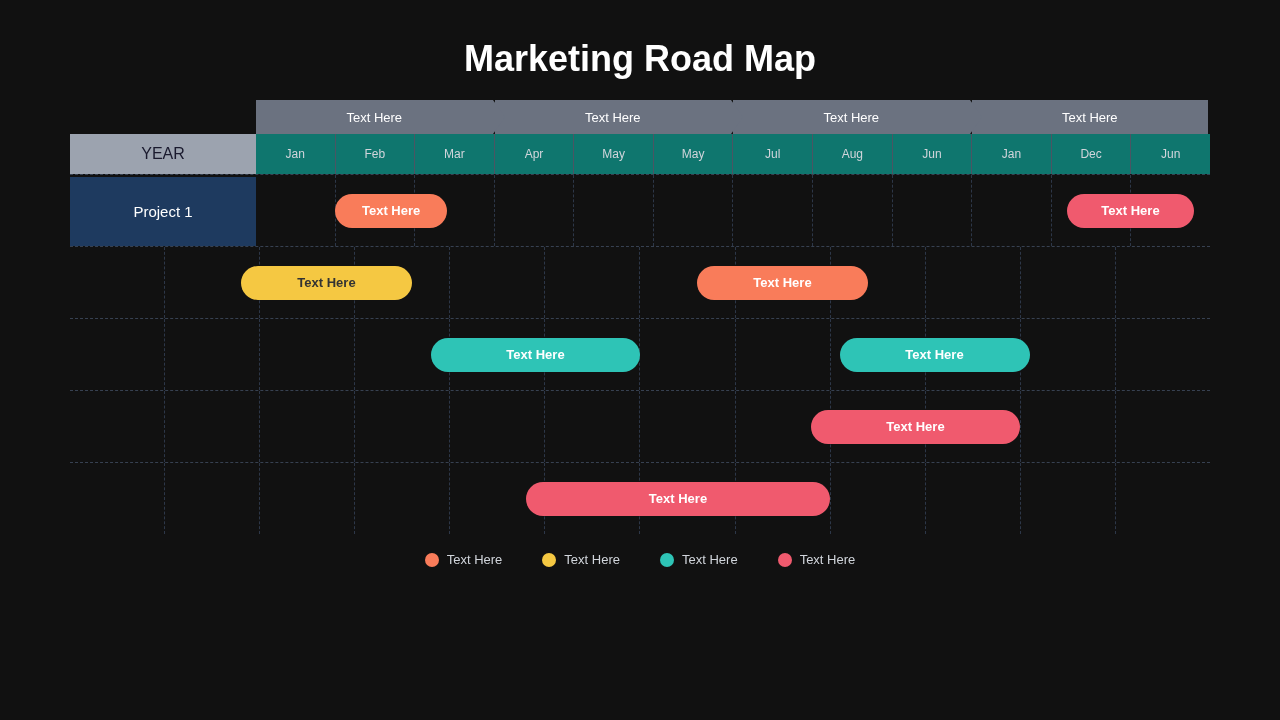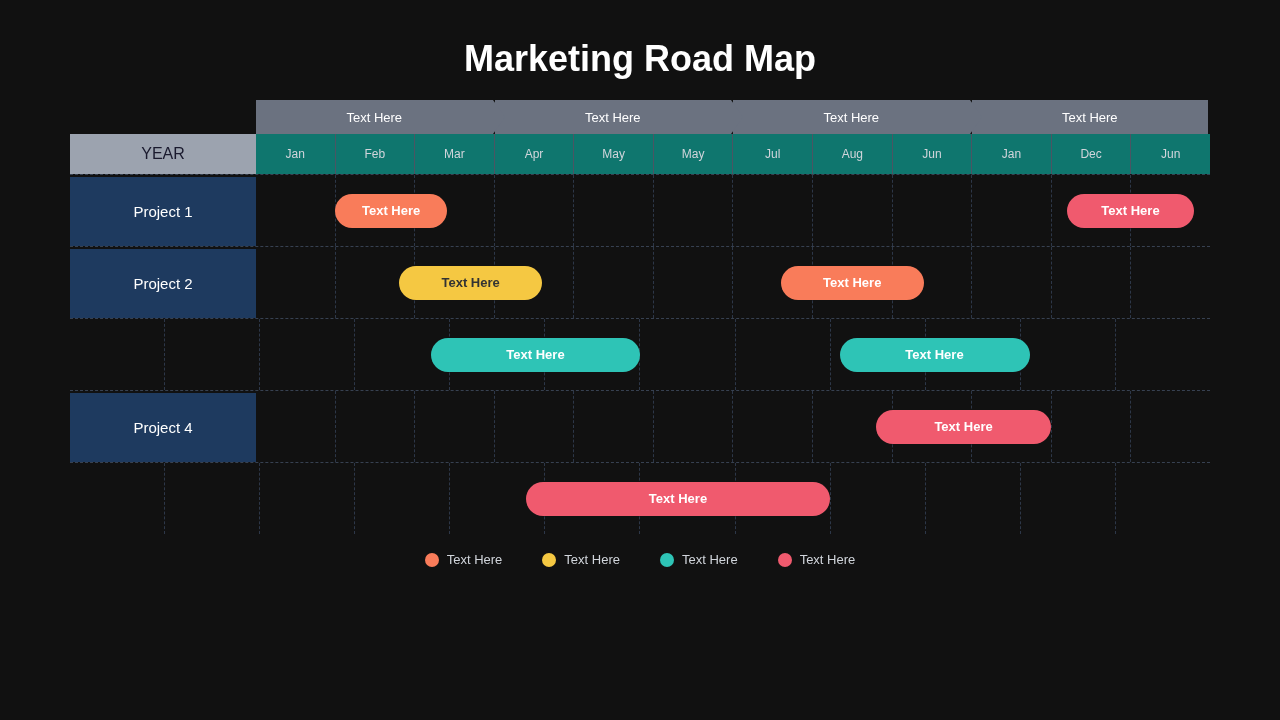--- a/index.html
+++ b/index.html
@@ -253,21 +253,20 @@
             <div class="grid-col"></div>
             <div class="grid-col"></div>
             <div class="grid-col"></div>
             <div class="grid-col"></div>
             <div class="grid-col"></div>
             <div class="grid-col"></div>
           </div>
         </div>
       </div>
       <div class="project-row">
-        <div class="project-label">Project 2</div>
         <div class="project-timeline" style="position: relative;">
           <div class="gantt-bar bar-yellow" style="left: 15%; width: 15%;">Text Here</div>
           <div class="gantt-bar bar-salmon" style="left: 55%; width: 15%;">Text Here</div>
           <div class="timeline-grid">
             <div class="grid-col"></div>
             <div class="grid-col"></div>
             <div class="grid-col"></div>
             <div class="grid-col"></div>
             <div class="grid-col"></div>
             <div class="grid-col"></div>
@@ -294,21 +293,20 @@
             <div class="grid-col"></div>
             <div class="grid-col"></div>
             <div class="grid-col"></div>
             <div class="grid-col"></div>
             <div class="grid-col"></div>
             <div class="grid-col"></div>
           </div>
         </div>
       </div>
       <div class="project-row">
-        <div class="project-label">Project 4</div>
         <div class="project-timeline" style="position: relative;">
           <div class="gantt-bar bar-pink" style="left: 65%; width: 18.3333%;">Text Here</div>
           <div class="timeline-grid">
             <div class="grid-col"></div>
             <div class="grid-col"></div>
             <div class="grid-col"></div>
             <div class="grid-col"></div>
             <div class="grid-col"></div>
             <div class="grid-col"></div>
             <div class="grid-col"></div>

